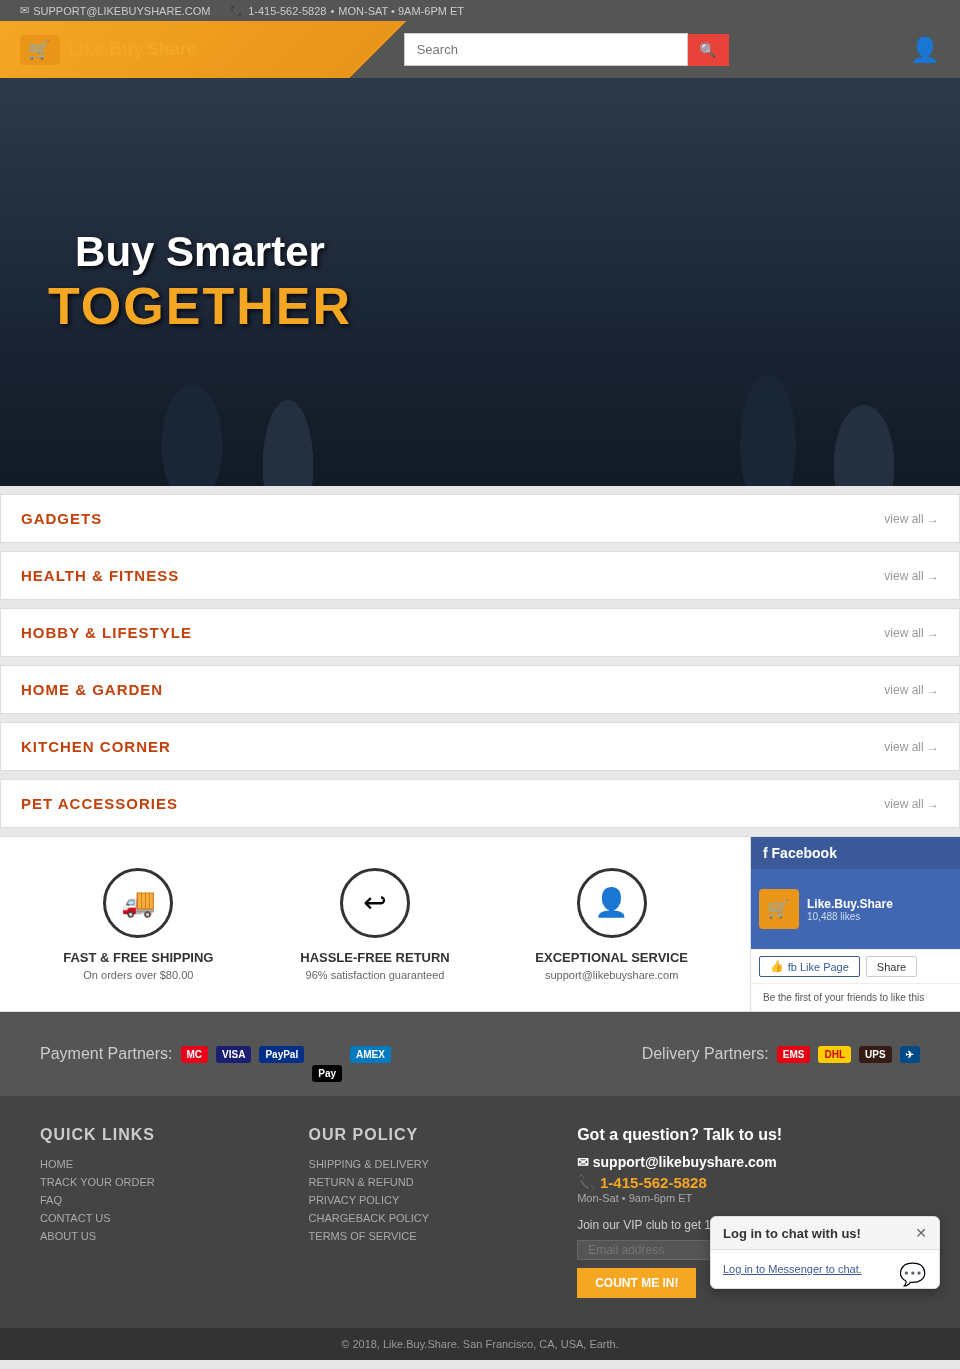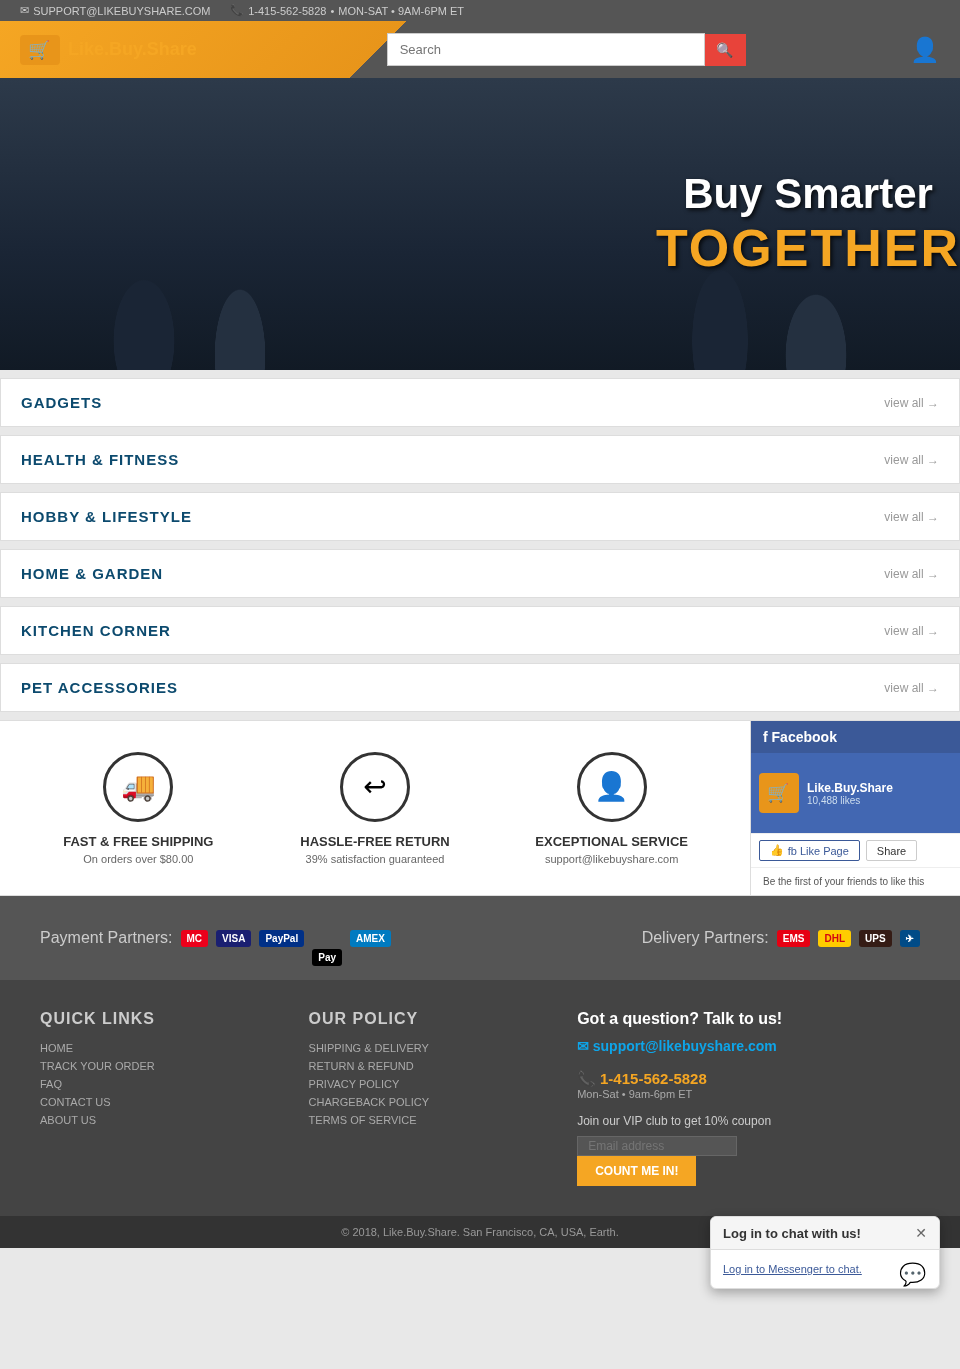--- a/index.html
+++ b/index.html
@@ -41,21 +41,21 @@
       font-size: 18px;
       font-weight: bold;
       color: #fff;
     }
     .logo-text span { color: #f5a623; }
     .search-area {
       display: flex;
       align-items: center;
     }
     .search-input {
-      width: 318px;
+      width: 284px;
       padding: 8px 12px;
       border: 1px solid #ccc;
       font-size: 13px;
       outline: none;
       margin-left: 26px;
     }
     .search-btn {
       background: #e8433a;
       border: none;
       padding: 8px 12px;
@@ -65,29 +65,30 @@
     }
     .user-icon-area {
       color: #ccc;
       font-size: 24px;
       cursor: pointer;
     }
 
     
     .hero {
       width: 100%;
-      height: 292px;
+      height: 408px;
       background: linear-gradient(rgba(20,30,50,0.6), rgba(20,30,50,0.6)),
                   repeating-linear-gradient(45deg, #2a3545 0px, #2a3545 2px, #1e2838 2px, #1e2838 20px);
       display: flex;
       flex-direction: column;
-      align-items: flex-end;
+      align-items: flex-start;
       justify-content: center;
       position: relative;
       overflow: hidden;
+      padding-left: 48px;
     }
     .hero-bg {
       position: absolute;
       inset: 0;
       background: #1e2838;
       
       background: linear-gradient(to bottom, #2d3a4a 0%, #1a2535 60%, #111a25 100%);
     }
     .hero-content {
       position: relative;
@@ -118,21 +119,21 @@
       margin: 8px 0;
       border: 1px solid #ddd;
       padding: 15px 20px;
       display: flex;
       justify-content: space-between;
       align-items: center;
     }
     .category-title {
       font-size: 15px;
       font-weight: bold;
-      color: #0c4a6e;
+      color: #c2410c;
       letter-spacing: 1px;
     }
     .view-all-link {
       font-size: 12px;
       color: #999;
       text-decoration: none;
       cursor: pointer;
     }
 
     
@@ -303,24 +304,24 @@
       cursor: pointer;
     }
     .footer-contact { flex: 1.5; min-width: 200px; }
     .footer-contact-title {
       color: #fff;
       font-size: 16px;
       font-weight: bold;
       margin-bottom: 10px;
     }
     .footer-email {
-      color: #0ea5e9;
+      color: #ffffff;
       font-size: 14px;
       font-weight: bold;
-      margin-bottom: 16px;
+      margin-bottom: 4px;
     }
     .footer-phone {
       color: #f5a623;
       font-size: 15px;
       font-weight: bold;
     }
     .footer-hours {
       color: #aaa;
       font-size: 11px;
       margin-bottom: 14px;
@@ -339,21 +340,21 @@
       font-size: 12px;
     }
     .count-btn {
       background: #f5a623;
       color: #fff;
       border: none;
       padding: 8px 18px;
       font-size: 12px;
       font-weight: bold;
       cursor: pointer;
-      margin-top: 0;
+      margin-top: 8px;
       display: block;
       text-transform: uppercase;
     }
 
     
     .chat-widget {
       position: fixed;
       bottom: 80px;
       right: 20px;
       background: #fff;
@@ -489,21 +490,21 @@
 
     <div class="benefits-area" id="benefits-container">
         <div class="benefit-item">
     <div class="benefit-icon-circle">🚚</div>
     <div class="benefit-title">FAST &amp; FREE SHIPPING</div>
     <div class="benefit-desc">On orders over $80.00</div>
   </div>
         <div class="benefit-item">
     <div class="benefit-icon-circle">↩</div>
     <div class="benefit-title">HASSLE-FREE RETURN</div>
-    <div class="benefit-desc">39% satisfaction guaranteed</div>
+    <div class="benefit-desc">96% satisfaction guaranteed</div>
   </div>
         <div class="benefit-item">
     <div class="benefit-icon-circle">👤</div>
     <div class="benefit-title">EXCEPTIONAL SERVICE</div>
     <div class="benefit-desc">support@likebuyshare.com</div>
   </div>
       </div>
 
     <div class="facebook-widget">
       <div class="fb-header">

